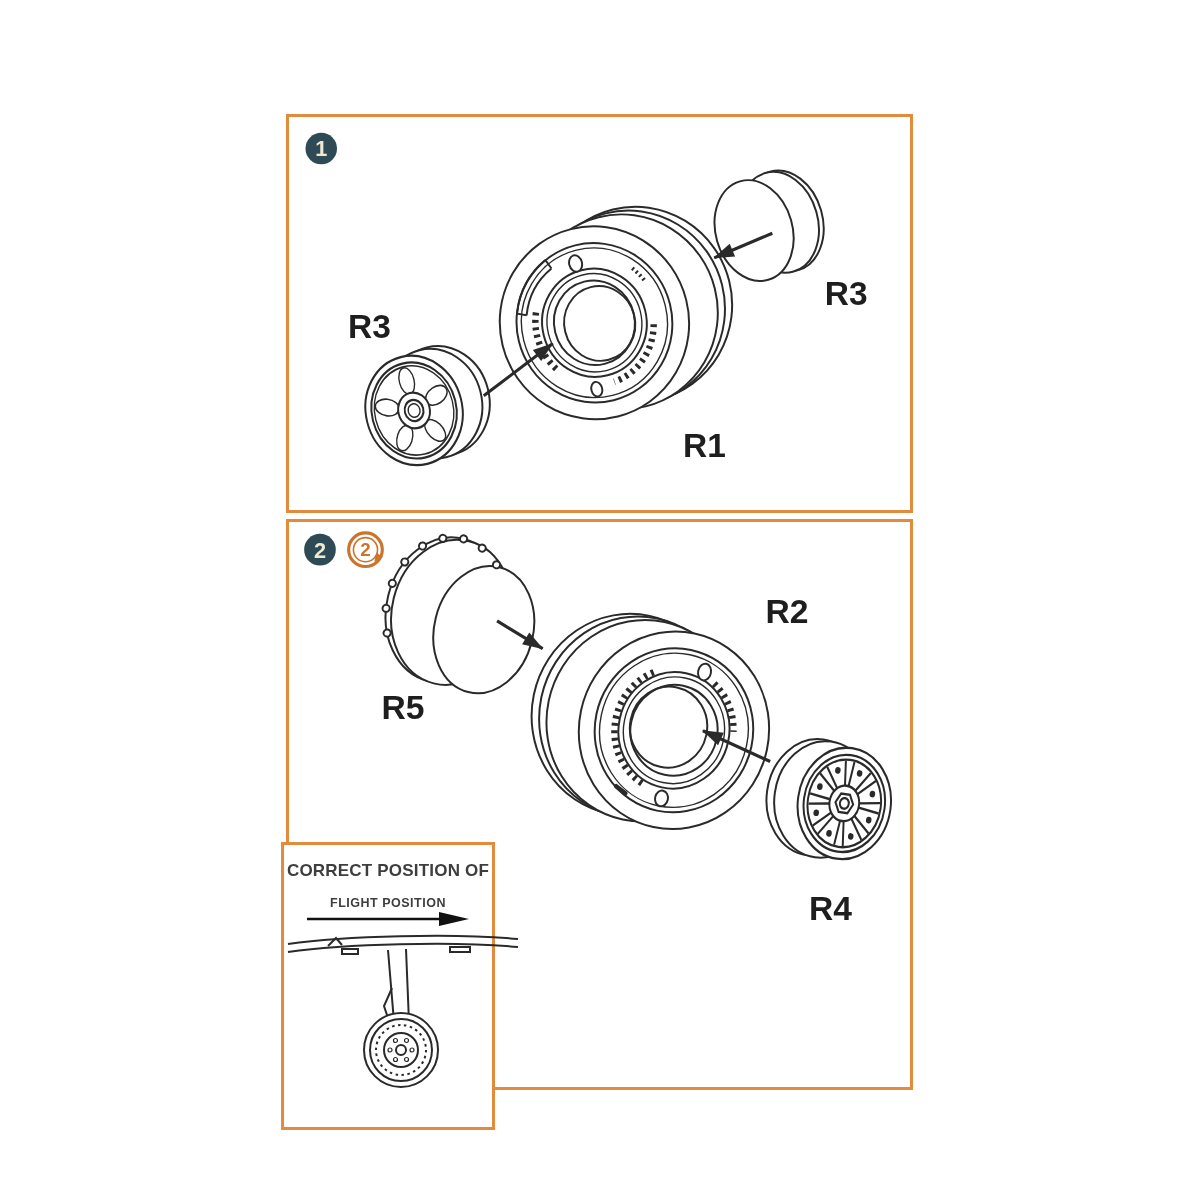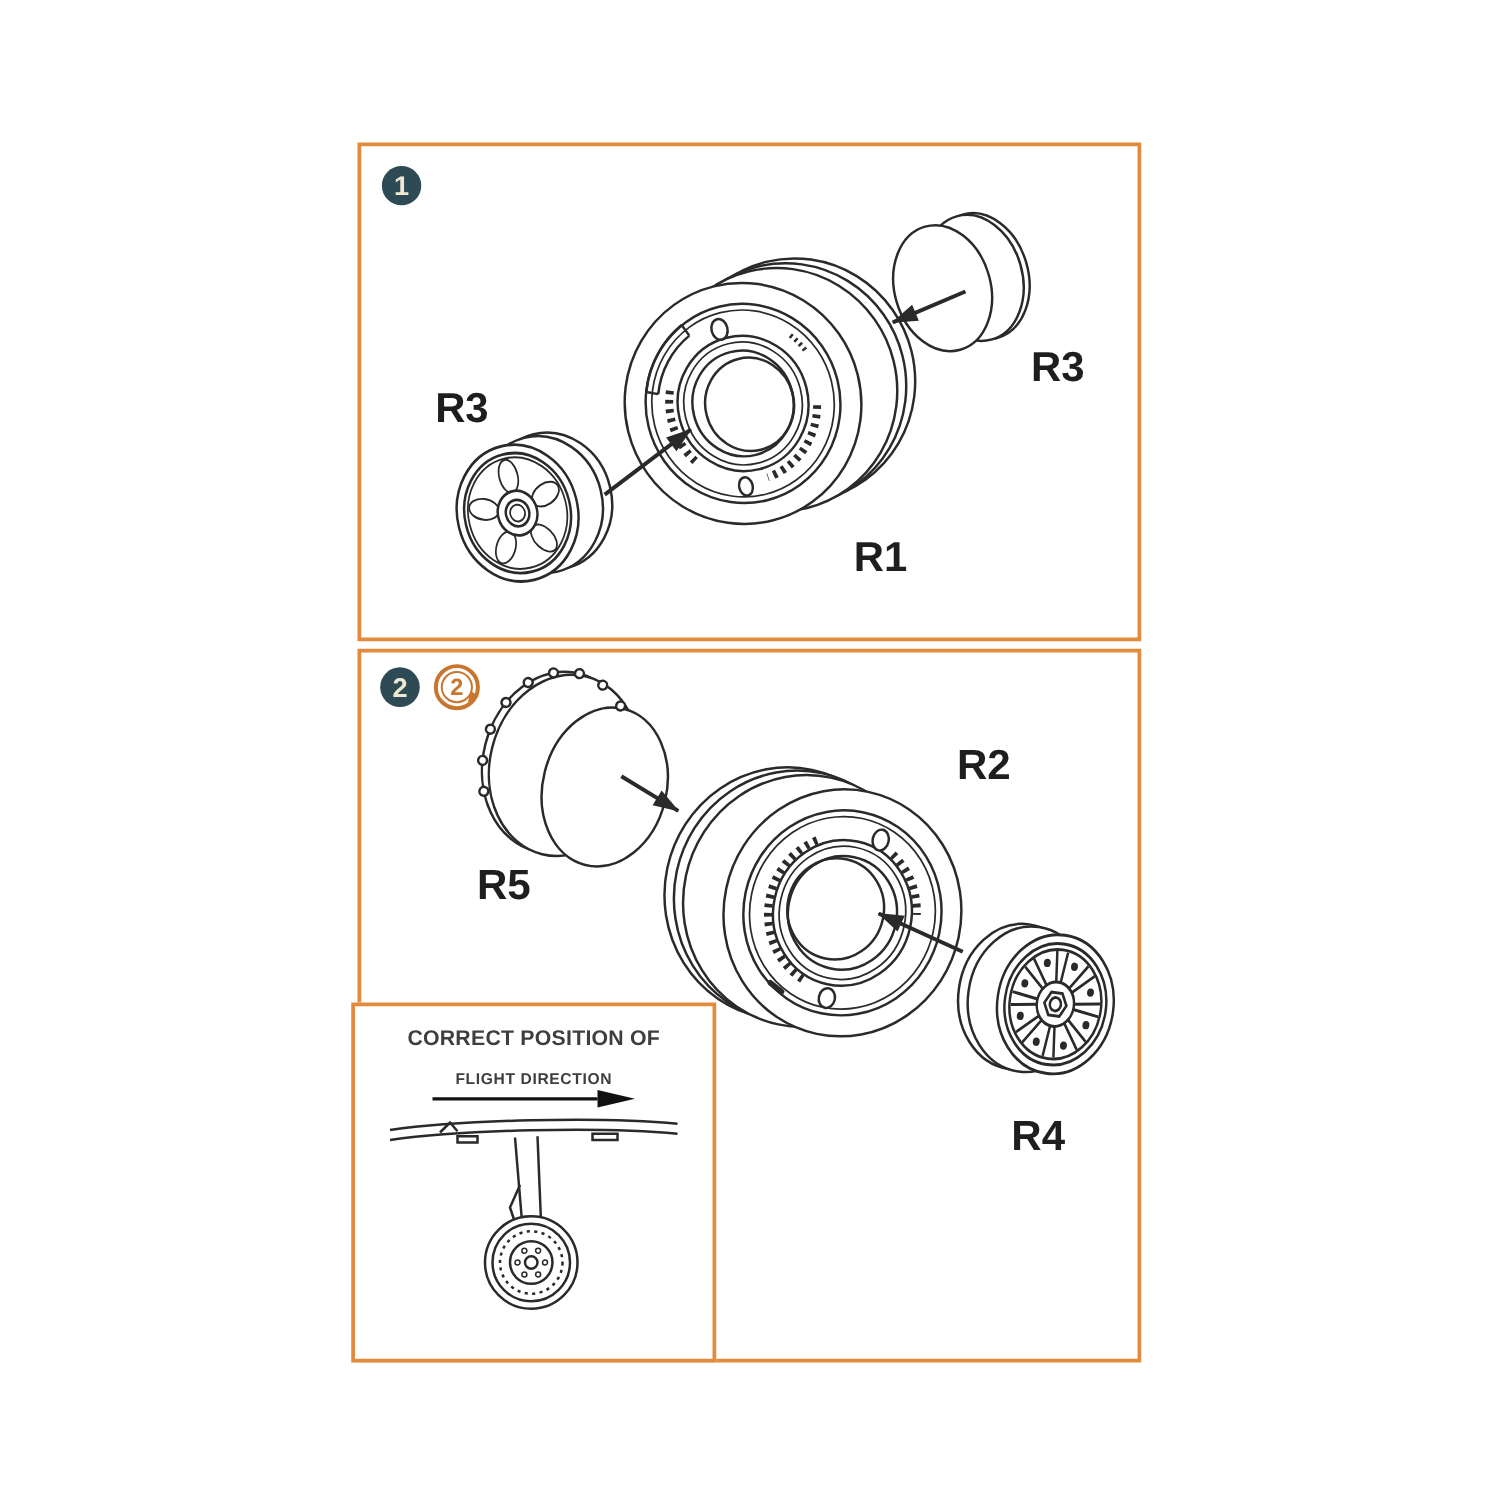--- a/index.html
+++ b/index.html
@@ -23,21 +23,21 @@
   .thin{stroke-width:1.4;}
   .emboss{fill:none;stroke:var(--line_art);stroke-width:6.5;stroke-dasharray:3 4.5;}
   .dots{fill:none;stroke:var(--line_art);stroke-width:4;stroke-dasharray:2 3;}
   .lbl{font-family:"Liberation Sans",sans-serif;font-weight:700;font-size:34px;fill:var(--label_color);}
   .badge-num{font-family:"Liberation Sans",sans-serif;font-weight:700;font-size:22px;fill:var(--badge_number);text-anchor:middle;}
   .arrow{stroke:var(--line_art);stroke-width:3.2;}
   .repeat-ring{fill:#fff;stroke:var(--repeat_icon_orange);}
   .repeat-num{font-family:"Liberation Sans",sans-serif;font-weight:700;font-size:19px;
               fill:var(--repeat_icon_orange);stroke:#fff;stroke-width:3px;paint-order:stroke;text-anchor:middle;}
   
-  .inset{position:absolute;left:281px;top:802px;width:292px;height:288px;box-sizing:border-box;
+  .inset{position:absolute;left:281px;top:842px;width:214px;height:288px;box-sizing:border-box;
          border:3px solid var(--panel_border);background:#fff;z-index:3;text-align:center;}
   .inset-title{margin-top:14px;font-size:17px;line-height:24px;font-weight:600;
                color:#3E3E3E;letter-spacing:.2px;}
   .inset-sub{margin-top:13px;font-size:12.5px;font-weight:600;color:#3E3E3E;letter-spacing:.5px;}
   .inset svg{display:block;margin:0 auto;}
   .flight-arrow{margin-top:4px;}
 </style>
 </head>
 <body>
 
@@ -209,21 +209,21 @@
       <text class="lbl" x="115" y="199" text-anchor="middle">R5</text>
       <text class="lbl" x="503" y="102" text-anchor="middle">R2</text>
       <text class="lbl" x="547" y="402" text-anchor="middle">R4</text>
     </svg>
   </section>
 
   <aside class="inset">
     <div class="inset-title">
       <div>CORRECT POSITION OF</div>
     </div>
-    <div class="inset-sub">FLIGHT DIRECTION</div>
+    <div class="inset-sub">FLIGHT POSITION</div>
     <svg class="flight-arrow" width="170" height="18">
       <line x1="4" y1="9" x2="136" y2="9" stroke="#111" stroke-width="2.6"></line>
       <polygon points="136,2 166,9 136,16" fill="#111"></polygon>
     </svg>
     <svg width="238" height="172">
 
       <path class="ln" stroke-width="1.6" d="M4,16 C60,8 170,5 234,11"></path>
       <path class="ln" stroke-width="1.6" d="M4,24 C60,16 170,13 234,19"></path>
       <path class="ln" stroke-width="1.4" d="M44,18 L52,10 L58,17"></path>
       <rect class="lnw" x="58" y="21" width="16" height="5" stroke-width="1.4"></rect>

